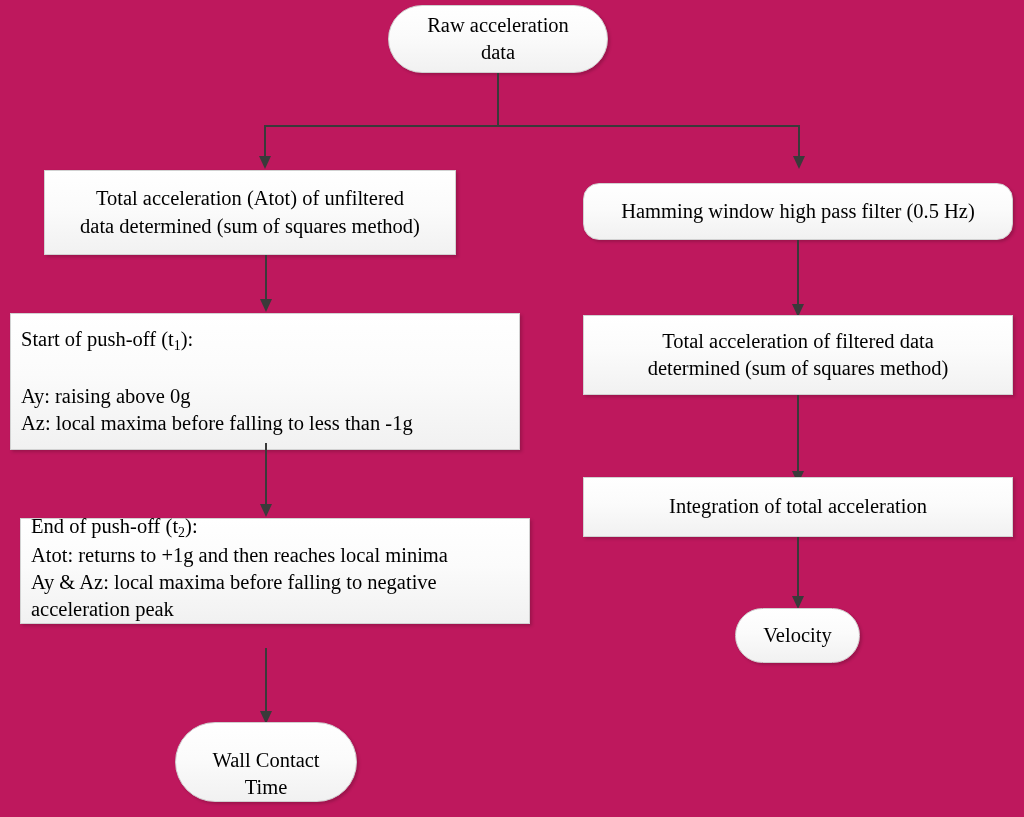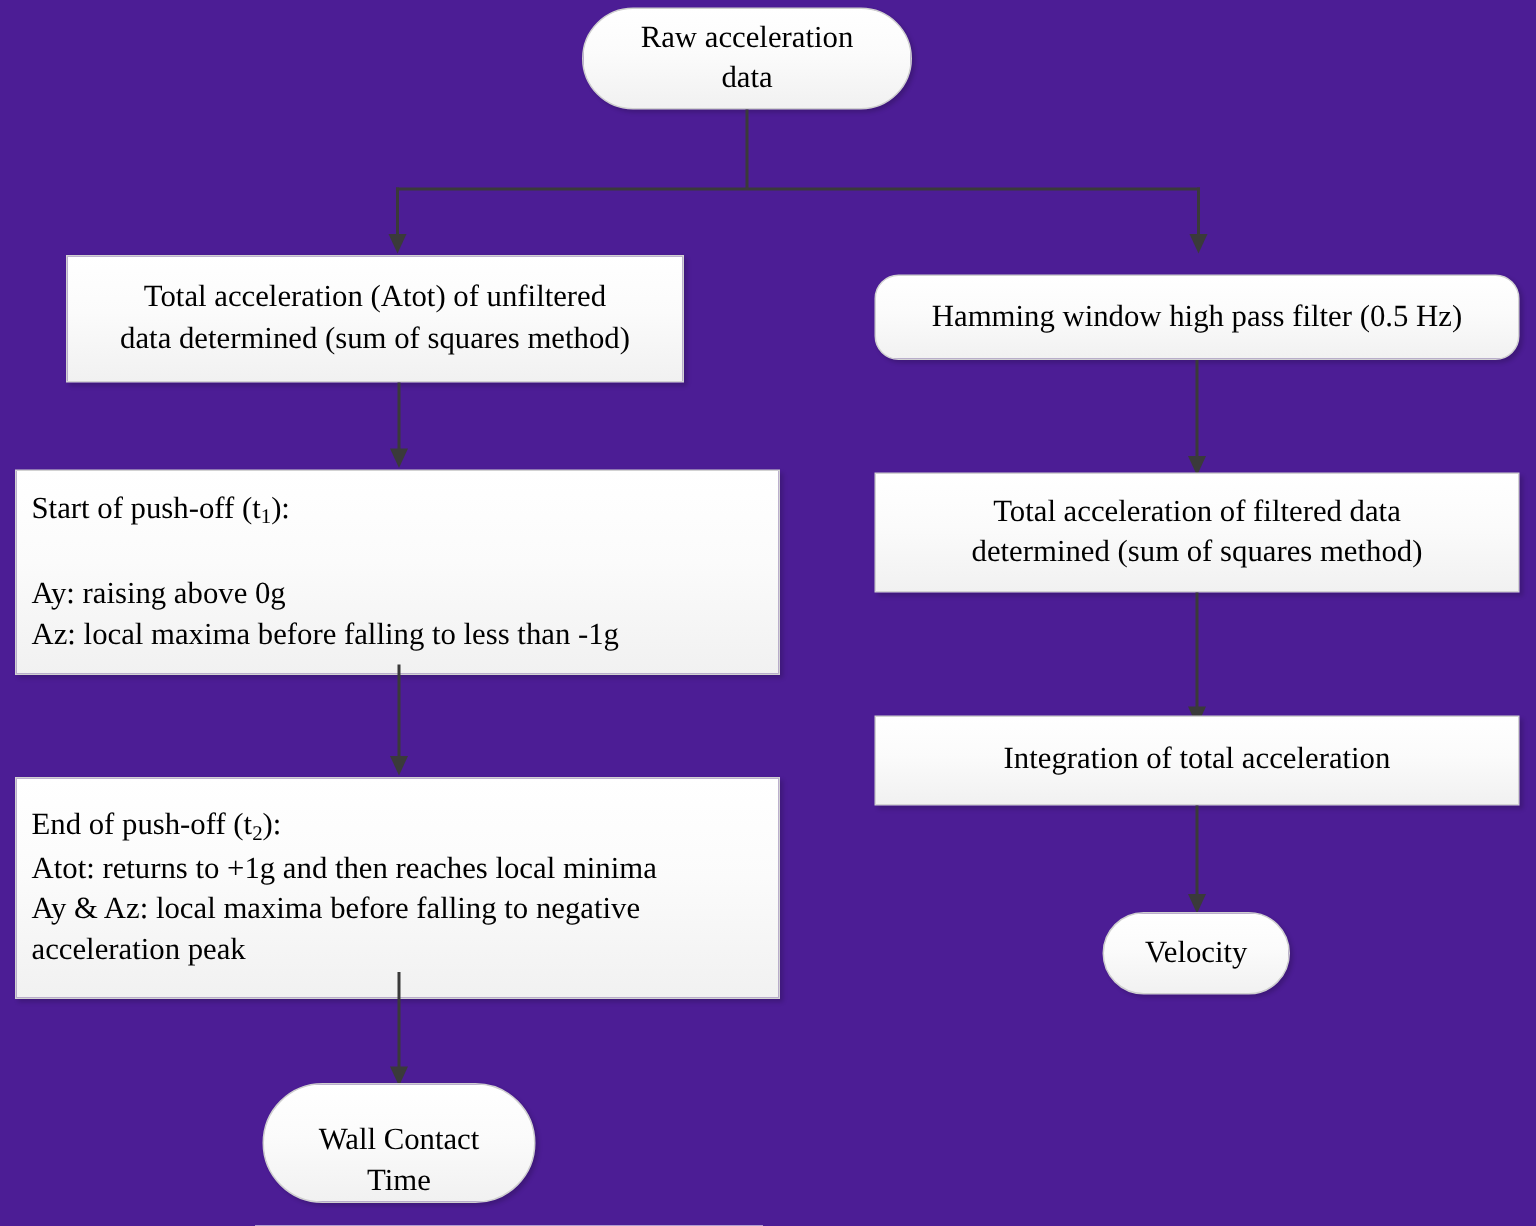--- a/index.html
+++ b/index.html
@@ -9,21 +9,21 @@
   }
   body {
     font-family: "Liberation Serif", "DejaVu Serif", serif;
     color: #000000;
   }
   #canvas {
     position: relative;
     width: 1024px;
     height: 817px;
     overflow: hidden;
-    background: #4c1d95;
+    background: #be185d;
   }
 
   
   .node {
     position: absolute;
     box-sizing: border-box;
     background: linear-gradient(to bottom, #ffffff 0%, #fbfbfb 45%, #f1f1f1 100%);
     border: 1px solid #d2d2d2;
     box-shadow: 2px 2px 3px rgba(0,0,0,0.18);
     display: flex;
@@ -104,21 +104,21 @@
       <span>Start of push-off (t</span><sub>1</sub><span>):</span><br>
       <br>
       <span>Ay: raising above 0g</span><br>
       <span>Az: local maxima before falling to less than -1g</span>
     </div>
   </div>
 
   <div class="vline" style="left:265px; top:443px; height:62px;"></div>
   <div class="arrowhead" style="left:260px; top:504px;"></div>
 
-  <div class="node process leftalign" style="left:10px; top:518px; width:510px; height:148px;">
+  <div class="node process leftalign" style="left:20px; top:518px; width:510px; height:106px;align-items:flex-end;">
     <div class="txt">
       <span>End of push-off (t</span><sub>2</sub><span>):</span><br>
       <span>Atot: returns to +1g and then reaches local minima</span><br>
       <span>Ay &amp; Az: local maxima before falling to negative</span><br>
       <span>acceleration peak</span>
     </div>
   </div>
 
   <div class="vline" style="left:265px; top:648px; height:64px;"></div>
   <div class="arrowhead" style="left:260px; top:711px;"></div>

